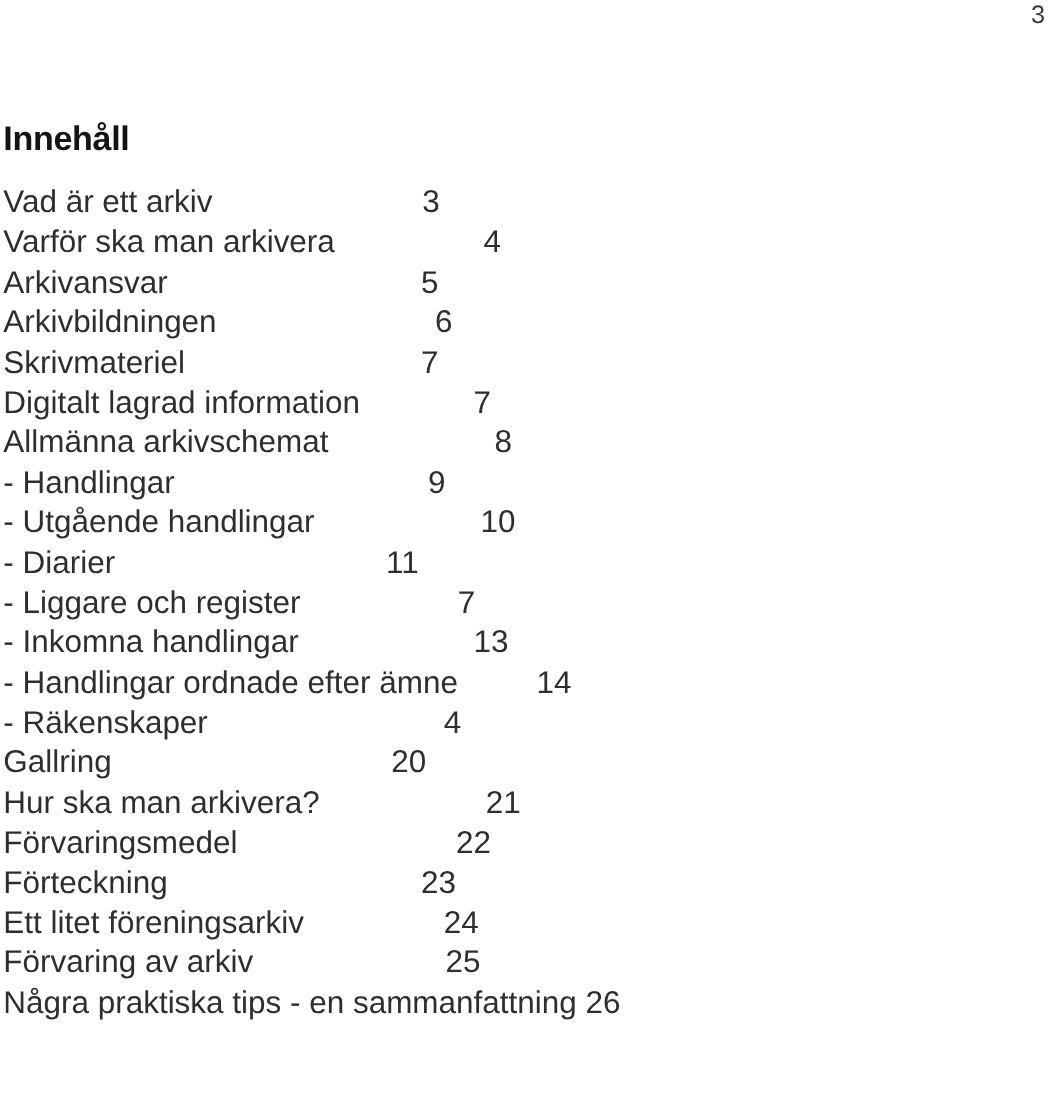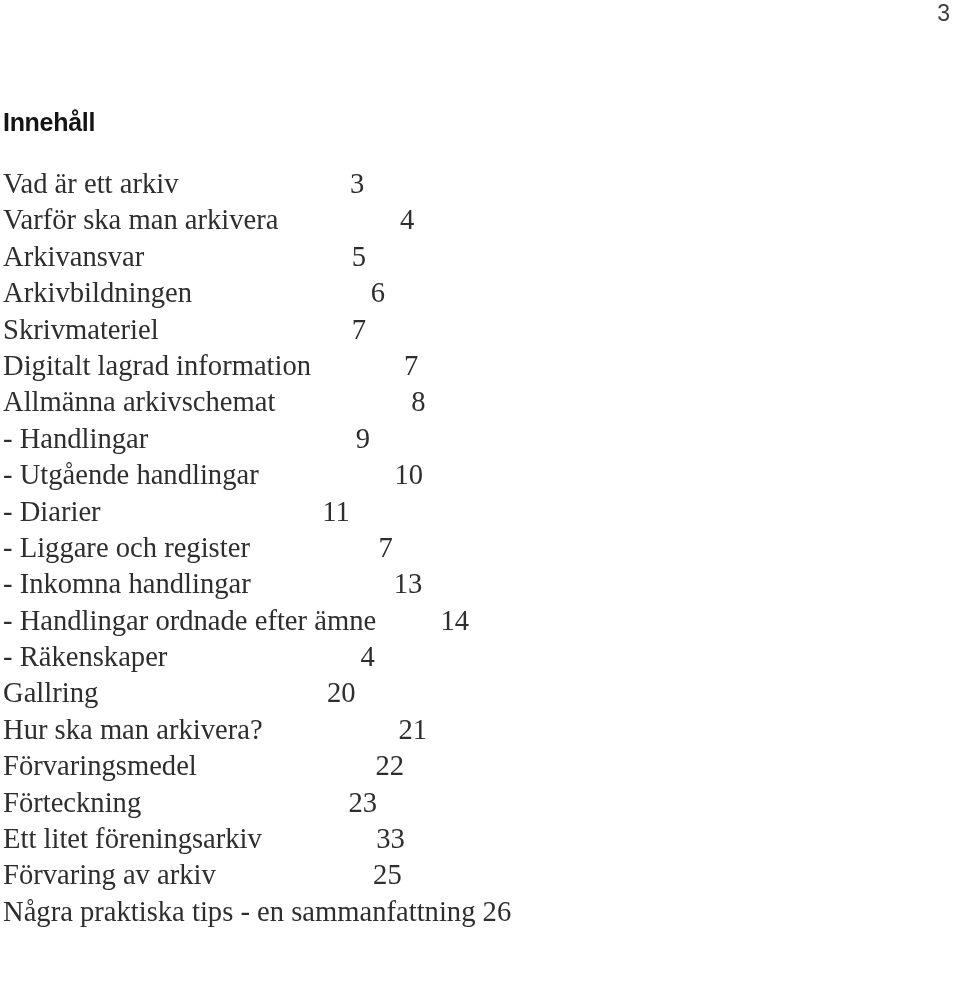--- a/index.html
+++ b/index.html
@@ -29,36 +29,36 @@
     letter-spacing: 0px;
   }
 
   
   .page-title {
     position: absolute;
     top: 88px;
     left: 3px;
     font-family: "Liberation Sans", sans-serif;
     font-weight: bold;
-    font-size: 25px;
+    font-size: 31px;
     line-height: 34px;
     letter-spacing: -0.3px;
     color: #141414;
     white-space: pre;
   }
 
   
   .toc {
     position: absolute;
     top: 166px;
     left: 3px;
     width: 950px;
   }
   .toc-row {
-    font-family: Liberation Serif, serif;
+    font-family: Liberation Sans, sans-serif;
     font-size: 28.6px;
     line-height: 36.4px;
     height: 36.4px;
     color: #2e2e2e;
     white-space: pre;
     letter-spacing: 0px;
     display: block;
   }
   .toc-row .label,
   .toc-row .pad,
@@ -86,16 +86,16 @@
     <div class="toc-row"><span class="label">- Utgående handlingar</span><span class="pad">                   </span><span class="pageno">10</span></div>
     <div class="toc-row"><span class="label">- Diarier</span><span class="pad">                               </span><span class="pageno">11</span></div>
     <div class="toc-row"><span class="label">- Liggare och register</span><span class="pad">                  </span><span class="pageno">7</span></div>
     <div class="toc-row"><span class="label">- Inkomna handlingar</span><span class="pad">                    </span><span class="pageno">13</span></div>
     <div class="toc-row"><span class="label">- Handlingar ordnade efter ämne</span><span class="pad">         </span><span class="pageno">14</span></div>
     <div class="toc-row"><span class="label">- Räkenskaper</span><span class="pad">                           </span><span class="pageno">4</span></div>
     <div class="toc-row"><span class="label">Gallring</span><span class="pad">                                </span><span class="pageno">20</span></div>
     <div class="toc-row"><span class="label">Hur ska man arkivera?</span><span class="pad">                   </span><span class="pageno">21</span></div>
     <div class="toc-row"><span class="label">Förvaringsmedel</span><span class="pad">                         </span><span class="pageno">22</span></div>
     <div class="toc-row"><span class="label">Förteckning</span><span class="pad">                             </span><span class="pageno">23</span></div>
-    <div class="toc-row"><span class="label">Ett litet föreningsarkiv</span><span class="pad">                </span><span class="pageno">33</span></div>
+    <div class="toc-row"><span class="label">Ett litet föreningsarkiv</span><span class="pad">                </span><span class="pageno">24</span></div>
     <div class="toc-row"><span class="label">Förvaring av arkiv</span><span class="pad">                      </span><span class="pageno">25</span></div>
     <div class="toc-row"><span class="label">Några praktiska tips - en sammanfattning</span><span class="pad"> </span><span class="pageno">26</span></div>
   </div>
 
 </body></html>

